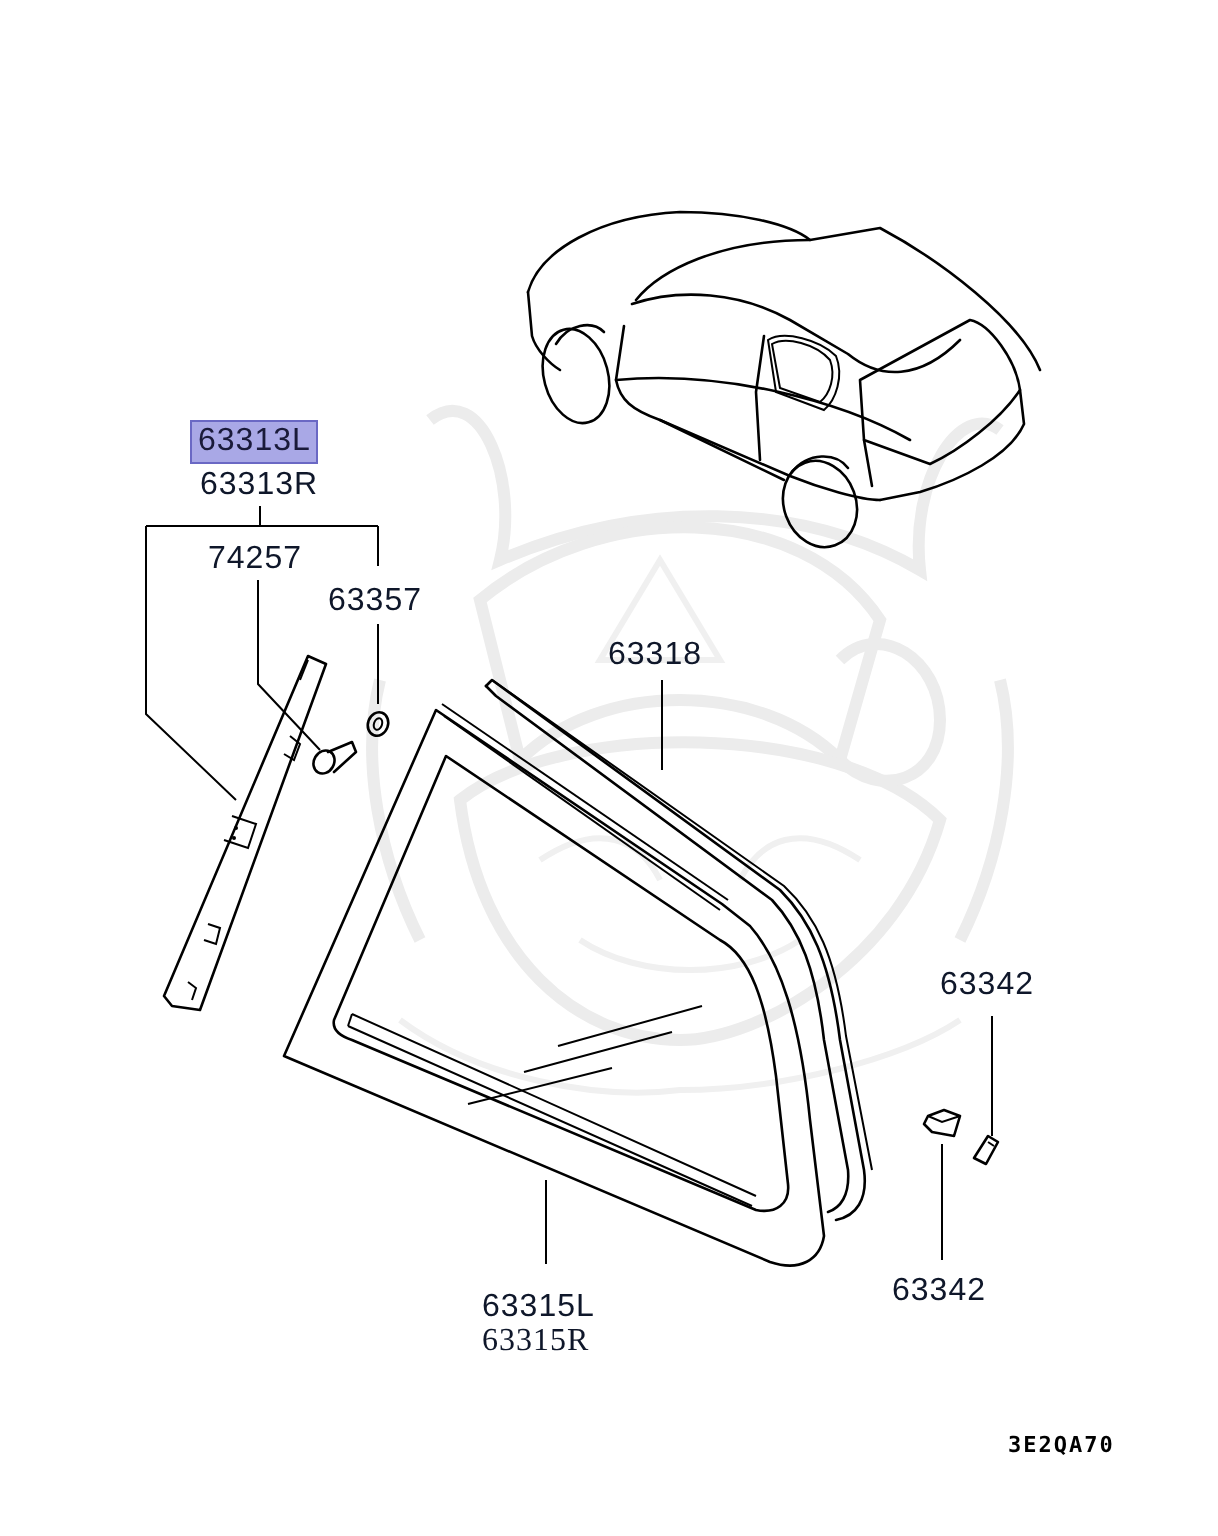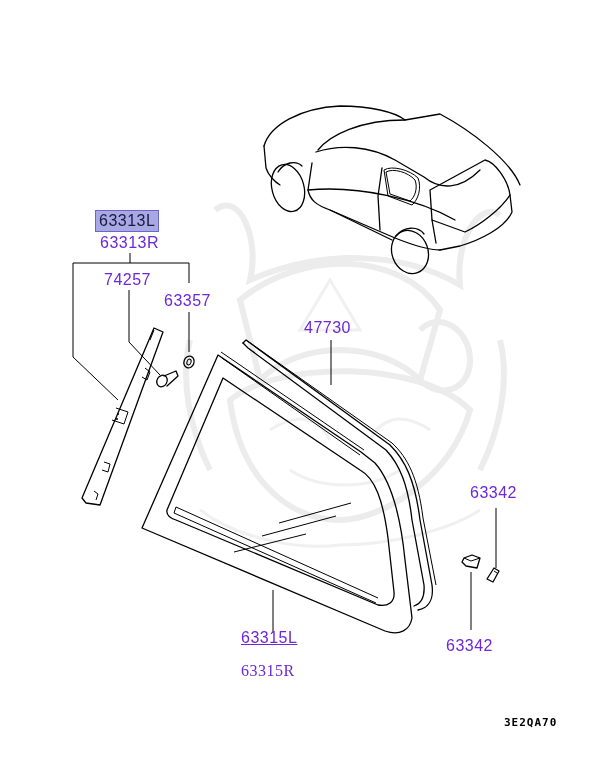--- a/index.html
+++ b/index.html
@@ -1,19 +1,19 @@
 <!DOCTYPE html>
 <html><head>
 <meta charset="utf-8">
 <style>
   html, body { margin: 0; padding: 0; background: #ffffff; }
   body { width: 609px; height: 768px; position: relative; overflow: hidden;
          font-family: "Liberation Sans", "DejaVu Sans", sans-serif; }
   #canvas { position: absolute; left: 0; top: 0; width: 609px; height: 768px; }
-  .part-label { position: absolute; font-size: 16px; color: #6d28d9; letter-spacing: 0.5px; line-height: 18px; white-space: nowrap; }
+  .part-label { position: absolute; font-size: 16px; color: #0f172a; letter-spacing: 0.5px; line-height: 18px; white-space: nowrap; }
   .part-label.hl { background: #a9a8e6; border: 1px solid #6a68c4; padding: 1px 3px; color: #1a1a3a; }
   .code-label { position: absolute; font-family: "DejaVu Sans Mono", "Liberation Mono", monospace; font-size: 11px; font-weight: bold; letter-spacing: 1px; color: #000; }
   svg { position: absolute; left: 0; top: 0; }
   .ln { fill: none; stroke: #000; stroke-width: 1.3; stroke-linejoin: round; stroke-linecap: round; }
   .thin { fill: none; stroke: #000; stroke-width: 1; }
   .wm { fill: none; stroke: #ececec; stroke-width: 6; }
   .wm2 { fill: none; stroke: #f0f0f0; stroke-width: 3; }
 </style>
 </head>
 <body>
@@ -112,20 +112,20 @@
     <g>
       <path class="ln" d="M494,568 L499,571 L493,582 L487,579 Z"></path>
       <path class="thin" d="M494,571 L497,573"></path>
     </g>
   </svg>
 
   <div class="part-label hl" style="left:95px; top:210px;">63313L</div>
   <div class="part-label" style="left:100px; top:234px;">63313R</div>
   <div class="part-label" style="left:104px; top:271px;">74257</div>
   <div class="part-label" style="left:164px; top:292px;text-align:right;">63357</div>
-  <div class="part-label" style="left:304px; top:319px;">47730</div>
+  <div class="part-label" style="left:304px; top:319px;">63318</div>
   <div class="part-label" style="left:470px; top:484px;">63342</div>
   <div class="part-label" style="left:446px; top:637px;">63342</div>
-  <div class="part-label" style="left:241px; top:629px;text-decoration:underline;">63315L</div>
+  <div class="part-label" style="left:241px; top:645px;">63315L</div>
   <div class="part-label" style="left:241px; top:662px;font-family:Liberation Serif, serif;">63315R</div>
 
   <div class="code-label" style="left:504px; top:716px;">3E2QA70</div>
 </div>
 
 </body></html>

